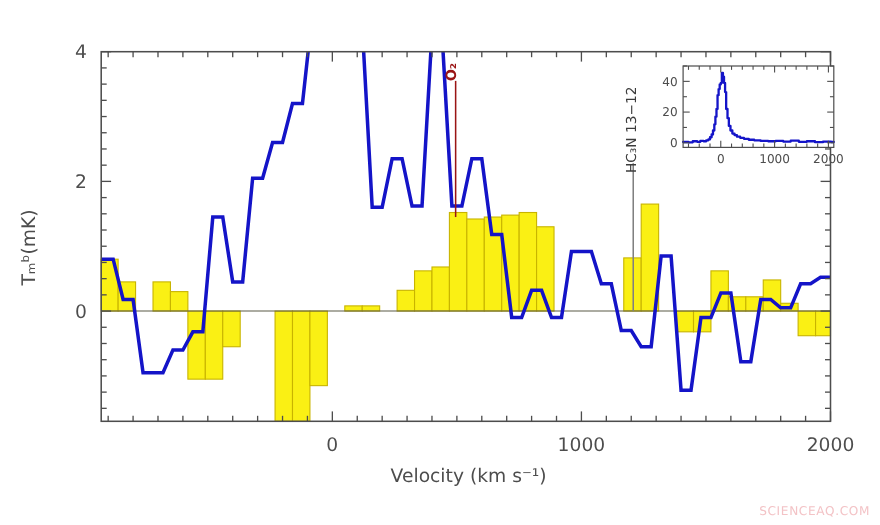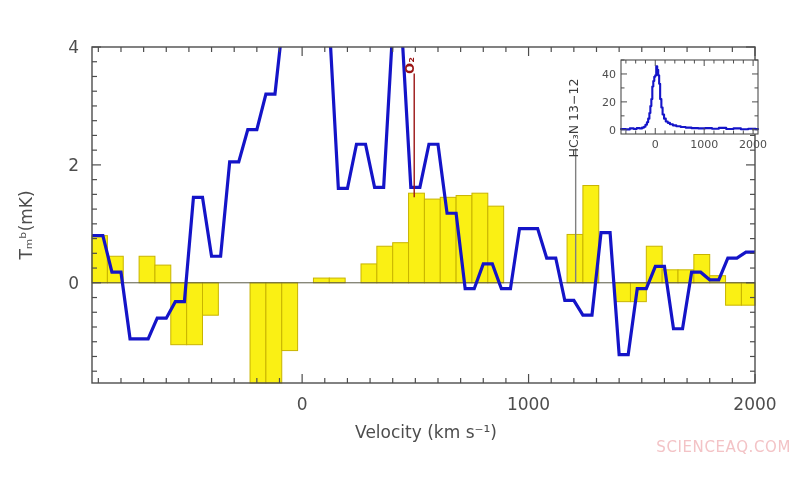--- a/index.html
+++ b/index.html
@@ -39,22 +39,22 @@
     fill: #3c3c3c;
   }
   .species-label {
     font-size: 13px;
     font-weight: bold;
     fill: #9a1414;
   }
   .watermark {
     position: absolute;
     right: 9px;
-    bottom: 21px;
-    font-size: 15px;
+    bottom: 6px;
+    font-size: 11px;
     letter-spacing: 0.6px;
     color: #f3c3c6;
     font-family: "DejaVu Sans", sans-serif;
     user-select: none;
   }
 </style>
 </head>
 <body>
 
 <div id="plot-root">

